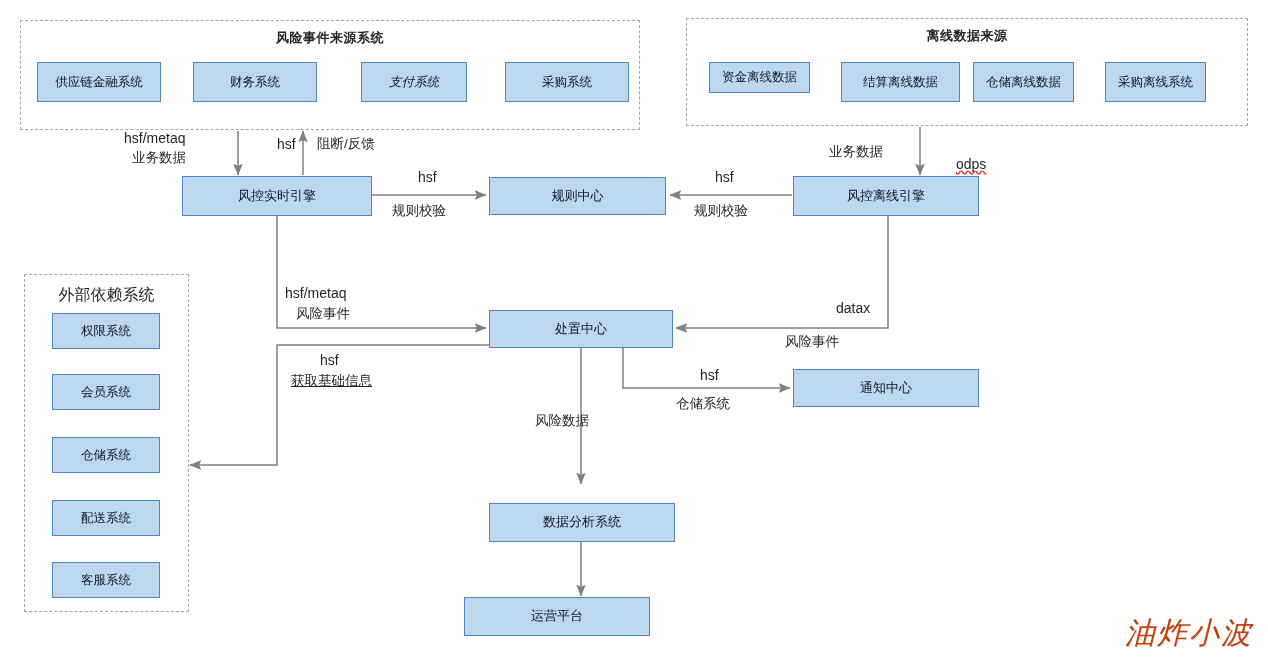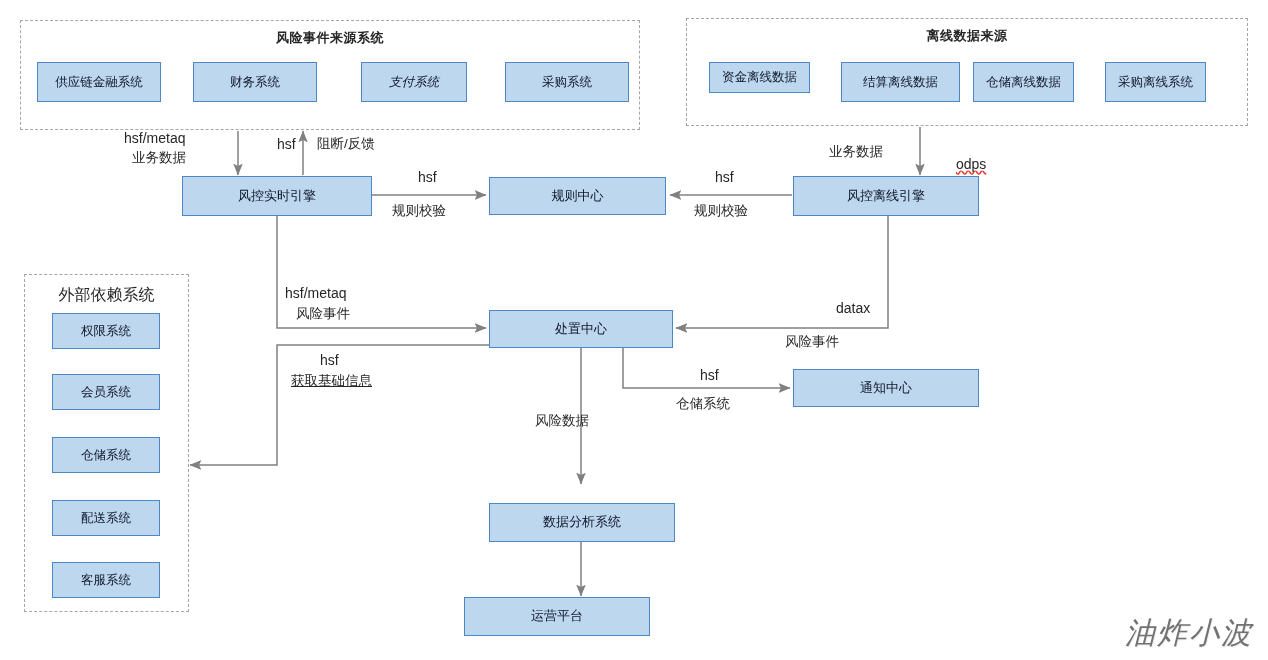--- a/index.html
+++ b/index.html
@@ -70,21 +70,21 @@
     position: absolute;
     left: 0; top: 0;
     width: 1268px;
     height: 660px;
     pointer-events: none;
   }
   .wm {
     position: absolute;
     font-size: 30px;
     font-style: italic;
-    color: #737373;
+    color: #c2410c;
     font-family: "DejaVu Sans", sans-serif;
     letter-spacing: 2px;
     text-shadow: 1px 1px 0 #f0f0f0;
     white-space: nowrap;
   }
   .sq {
     text-decoration: underline wavy #e8342a;
     text-decoration-skip-ink: none;
   }
 </style>

